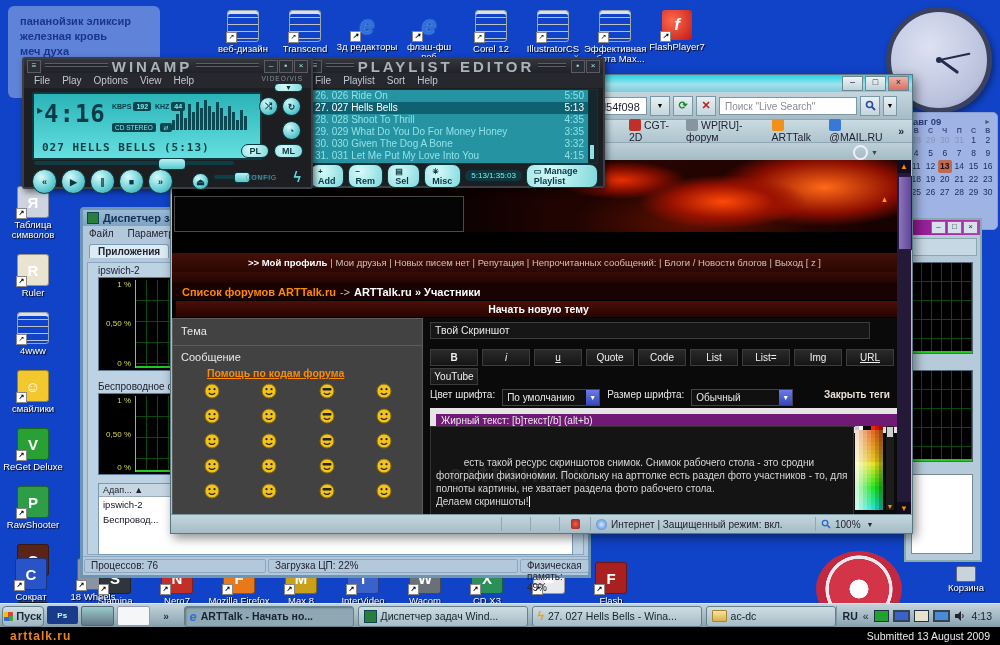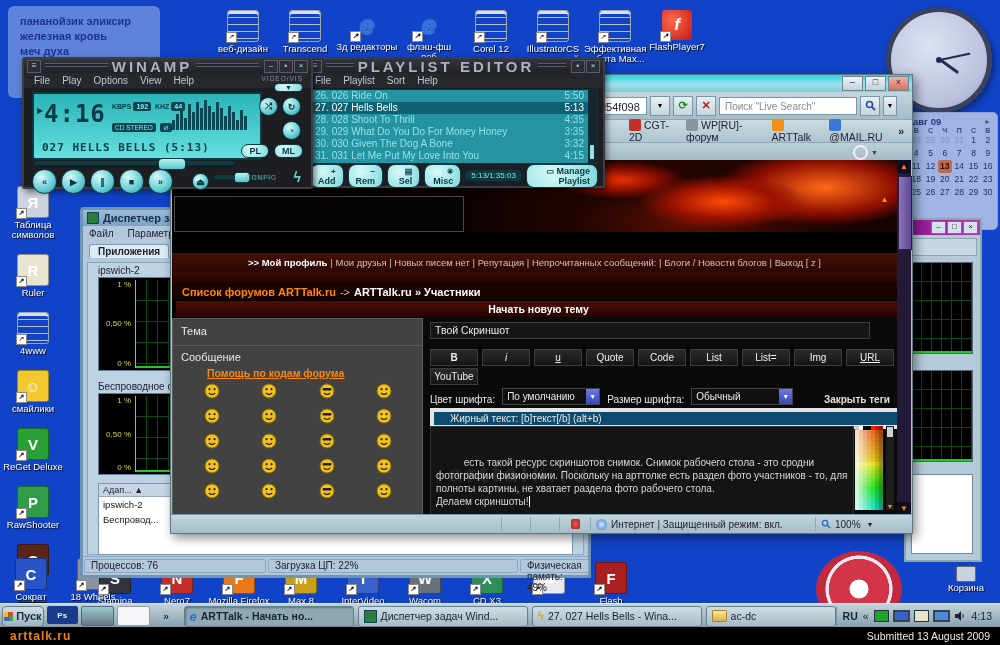--- a/index.html
+++ b/index.html
@@ -40,21 +40,21 @@
   .wa-time{left:10px;top:6px;font-family:"DejaVu Sans Mono",monospace;font-size:24px;font-weight:bold;letter-spacing:1px;}
   .chip{display:inline-block;background:#0b4650;color:#7fe8ea;font-size:7px;padding:0 3px;border-radius:2px;line-height:9px;}
   .wa-track{left:8px;bottom:4px;font-size:11px;font-weight:bold;letter-spacing:1px;font-family:"DejaVu Sans Mono",monospace;}
   .wa-spec{right:6px;top:8px;width:86px;height:28px;display:flex;align-items:flex-end;gap:1px;}
   .wa-spec i{width:3px;background:#0a4a54;display:block;}
   .wa-seek{left:10px;top:102px;width:200px;height:4px;background:#0e3d44;border-radius:2px;}
   .wa-knob{left:62%;top:-3px;width:26px;height:10px;background:linear-gradient(#bdf2f2,#53c9cd);border:1px solid #0a3940;border-radius:4px;}
   .wa-btn{width:23px;height:23px;border-radius:50%;background:radial-gradient(circle at 35% 30%,#d8fafa,#62ccd2 60%,#2f9aa4);
     border:1px solid #0c3a42;color:#083842;font-size:9px;display:flex;align-items:center;justify-content:center;font-weight:bold;}
   .pill{background:radial-gradient(circle at 35% 30%,#d8fafa,#7fd8dc);border:1px solid #0c3a42;border-radius:8px;
-    color:#083842;font-size:9px;font-weight:bold;padding:1px 7px;text-align:right;}
+    color:#083842;font-size:9px;font-weight:bold;padding:1px 7px;}
   
   .playlist{left:303px;top:57px;width:298px;height:127px;background:#1c1e22;border:2px solid #3a3e46;
     border-radius:3px;z-index:25;box-shadow:2px 3px 6px rgba(0,0,0,.5);}
   .pl-list{left:5px;top:30px;right:14px;bottom:22px;background:#2693a2;border:1px solid #0b343c;
     font-size:10px;line-height:12px;overflow:hidden;}
   .pl-row{display:flex;justify-content:space-between;padding:0 4px;color:#8fe2e6;}
   .pl-row.sel{background:#0f6070;color:#fff;}
   .pl-scroll{right:5px;top:30px;width:8px;bottom:22px;background:#15262c;border:1px solid #0b343c;}
   .pl-thumb{left:1px;bottom:4px;width:4px;height:14px;background:#8fe2e6;}
   .pl-bottom{left:0;right:0;bottom:0;height:21px;background:#1c1e22;display:flex;align-items:center;gap:4px;padding:0 5px;}
@@ -137,21 +137,21 @@
   .f-input{background:#161616;border:1px solid #3c3c3c;color:#e8e8e8;font-size:10.5px;line-height:14px;padding:0 4px;}
   .helplink{color:#ff8a00;font-size:10.5px;font-weight:bold;text-decoration:underline;}
   .smiles{left:10px;top:64px;width:230px;display:grid;grid-template-columns:repeat(4,1fr);row-gap:9px;}
   .smiles svg{width:16px;height:16px;display:block;margin:0 auto;}
   .bb{height:15px;background:linear-gradient(#2a2a2a,#161616);border:1px solid #3c3c3c;color:#f0f0f0;
     font-size:10px;display:flex;align-items:center;justify-content:center;}
   .selbox{height:15px;background:#101010;border:1px solid #444;color:#e8e8e8;font-size:10px;display:flex;align-items:center;}
   .selbox .v{flex:1;padding-left:4px;}
   .selbox .a{width:13px;height:100%;background:linear-gradient(#6a7ae8,#3848b8);color:#fff;font-size:7px;
     display:flex;align-items:center;justify-content:center;}
-  .hintbar{background:#0c4a6e;border:4px solid #e5e5e5;color:#e8e8e8;font-size:10px;line-height:13px;padding:0 16px;}
+  .hintbar{background:#701a75;border:6px solid #e5e5e5;color:#e8e8e8;font-size:10px;line-height:13px;padding:0 5px;}
   .msgarea{background:#141414;border:1px solid #333;color:#d8d8d8;font-size:10px;line-height:13px;
     padding:3px 5px;white-space:pre-wrap;overflow:hidden;position:relative;}
   .watermark{position:absolute;left:18px;top:40px;font-size:24px;font-weight:bold;letter-spacing:4px;
     color:rgba(200,200,200,.10);}
   .caret{display:inline-block;width:1px;height:11px;background:#fff;vertical-align:-2px;}
   .palette{position:absolute;display:grid;grid-template-columns:repeat(7,4px);grid-auto-rows:4px;}
   
   .clock{left:886px;top:7px;width:96px;height:96px;border-radius:50%;z-index:3;
     background:radial-gradient(circle at 40% 35%,#dde2f2,#b9c0dc 70%,#8890b4);
     border:5px solid #39415f;box-shadow:2px 3px 6px rgba(0,0,0,.4);}
@@ -739,21 +739,21 @@
             <div class="bb" style="width: 46px; font-style: italic;">i</div>
             <div class="bb" style="width: 46px; text-decoration: underline;">u</div>
             <div class="bb" style="width: 46px;">Quote</div>
             <div class="bb" style="width: 46px;">Code</div>
             <div class="bb" style="width: 46px;">List</div>
             <div class="bb" style="width: 46px;">List=</div>
             <div class="bb" style="width: 46px;">Img</div>
             <div class="bb" style="width: 46px; text-decoration: underline;">URL</div>
           </div>
         <div class="abs bb" style="left:7px;top:24px;width:46px;">YouTube</div>
-        <div class="abs" style="left:7px;top:45px;width:460px;height:16px;display:flex;align-items:flex-end;gap:7px;">
+        <div class="abs" style="left:7px;top:45px;width:460px;height:16px;display:flex;align-items:flex-start;gap:7px;">
           <span style="font-size:10px;color:#e8e8e8;">Цвет шрифта:</span>
           <div class="selbox" style="width:96px;">
             <span class="v">По умолчанию</span>
               <span class="a">▼</span>
           </div>
           <span style="font-size:10px;color:#e8e8e8;">Размер шрифта:</span>
           <div class="selbox" style="width:100px;">
             <span class="v">Обычный</span>
               <span class="a">▼</span>
           </div>

